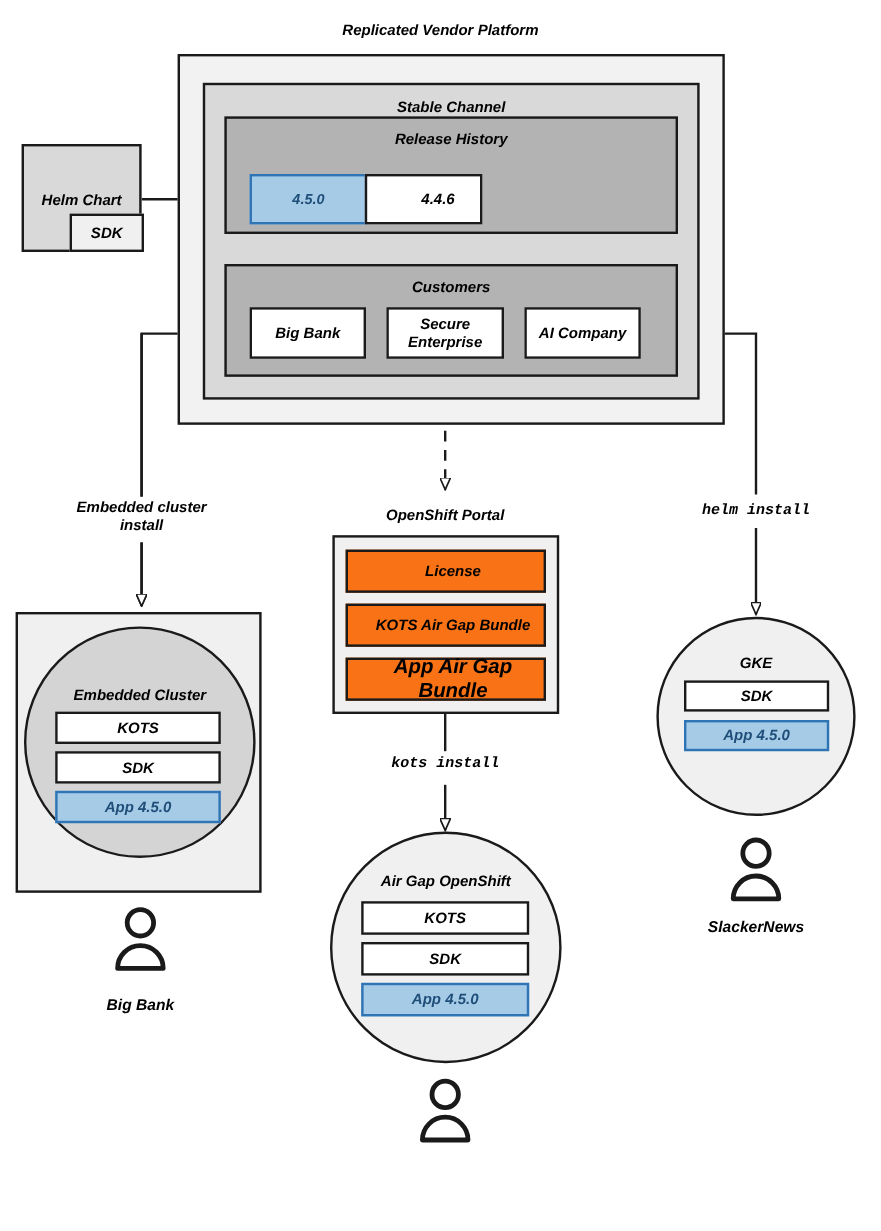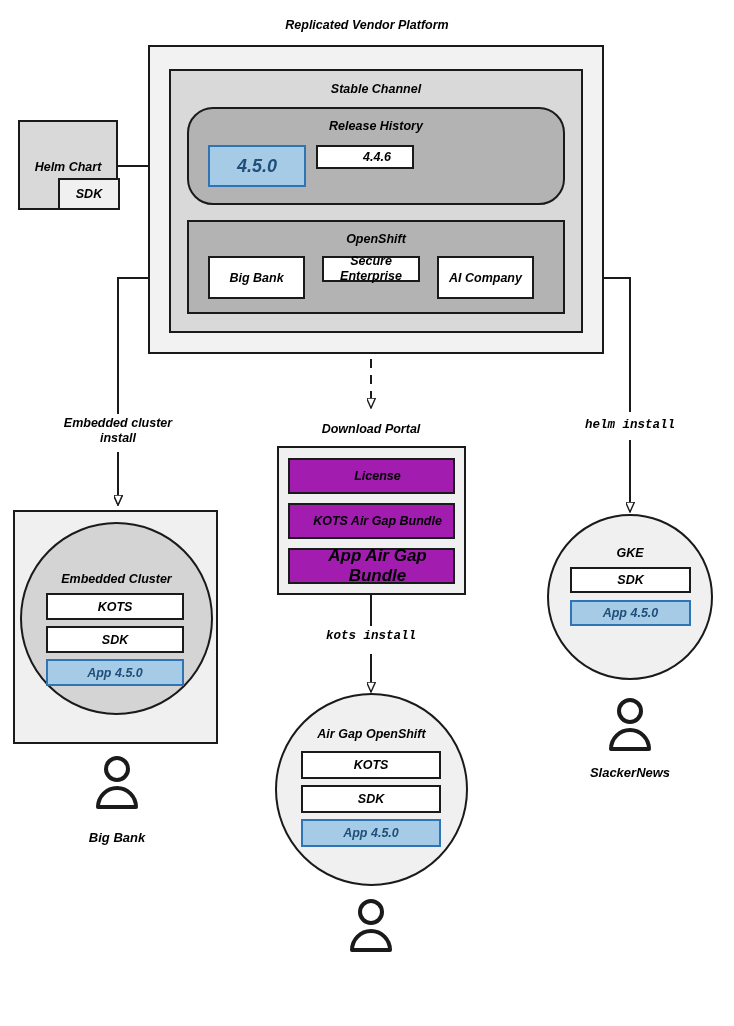--- a/index.html
+++ b/index.html
@@ -15,21 +15,21 @@
   .lbl{position:absolute;box-sizing:border-box;text-align:center;
        font-weight:bold;font-size:12.5px;line-height:15px;letter-spacing:.1px;}
   .center-txt{display:flex;align-items:center;justify-content:center;text-align:center;}
 
   
   .fill-outer{background:#f2f2f2;}
   .fill-channel{background:#d9d9d9;}
   .fill-inner{background:#b3b3b3;}
   .fill-white{background:#ffffff;}
   .fill-light{background:#f0f0f0;}
-  .fill-grey{background:#a21caf;padding-left:12px;}
+  .fill-grey{background:#f97316;padding-left:12px;}
   .fill-circle{background:#d4d4d4;}
   .fill-blue{background:#a6cbe7;border-color:#2f74b5;color:#1f4e79;}
 
   .title{position:absolute;text-align:center;font-weight:bold;font-size:12.5px;}
   .hdr{position:absolute;width:100%;left:0;text-align:center;font-weight:bold;font-size:12.5px;}
 
   .circle{position:absolute;border:2.5px solid #1a1a1a;border-radius:50%;box-sizing:border-box;}
 
   .mono{font-family:"Liberation Mono","DejaVu Sans Mono",monospace;font-weight:bold;font-size:13px;}
   .edge-lbl{position:absolute;text-align:center;font-weight:bold;font-size:12.5px;line-height:15px;}
@@ -85,49 +85,49 @@
   <div class="box fill-light center-txt" style="left:58px;top:178px;width:62px;height:32px;">
     <span class="lbl" style="position:static;">SDK</span>
   </div>
 
   <div class="box fill-outer" style="left:148px;top:45px;width:456px;height:309px;"></div>
 
   <div class="box fill-channel" style="left:169px;top:69px;width:414px;height:264px;">
     <div class="hdr" style="top:11px;">Stable Channel</div>
   </div>
 
-  <div class="box fill-inner" style="left:187px;top:107px;width:378px;height:98px;border-radius:26px;">
+  <div class="box fill-inner" style="left:187px;top:97px;width:378px;height:98px;">
     <div class="hdr" style="top:10px;">Release History</div>
   </div>
   <div class="box fill-blue center-txt" style="left:208px;top:145px;width:98px;height:42px;">
-    <span style="position:static;font-weight:bold;font-size:18px;text-align:right;">4.5.0</span>
+    <span style="position:static;font-weight:bold;font-size:12px;text-align:right;">4.5.0</span>
   </div>
-  <div class="box fill-white center-txt" style="left:316px;top:145px;width:98px;height:24px;padding-left:24px;">
+  <div class="box fill-white center-txt" style="left:304px;top:145px;width:98px;height:42px;padding-left:24px;">
     <span style="position:static;font-weight:bold;font-size:12.5px;">4.4.6</span>
   </div>
 
   <div class="box fill-inner" style="left:187px;top:220px;width:378px;height:94px;">
-    <div class="hdr" style="top:10px;">OpenShift</div>
+    <div class="hdr" style="top:10px;">Customers</div>
   </div>
   <div class="box fill-white center-txt" style="left:208px;top:256px;width:97px;height:43px;">
     <span style="position:static;font-weight:bold;font-size:12.5px;">Big Bank</span>
   </div>
-  <div class="box fill-white center-txt" style="left:322px;top:256px;width:98px;height:26px;line-height:15px;padding:0 4px;">
+  <div class="box fill-white center-txt" style="left:322px;top:256px;width:98px;height:43px;line-height:15px;padding:0 4px;">
     <span style="position:static;font-weight:bold;font-size:12.5px;line-height:15px;">Secure Enterprise</span>
   </div>
   <div class="box fill-white center-txt" style="left:437px;top:256px;width:97px;height:43px;">
     <span style="position:static;font-weight:bold;font-size:12.5px;">AI Company</span>
   </div>
 
   <div class="edge-lbl" style="left:38px;top:416px;width:160px;">
     <div>Embedded cluster</div>
     <div>install</div>
   </div>
 
-  <div class="edge-lbl" style="left:291px;top:422px;width:160px;">Download Portal</div>
+  <div class="edge-lbl" style="left:291px;top:422px;width:160px;">OpenShift Portal</div>
 
   <div class="edge-lbl mono" style="left:291px;top:629px;width:160px;">kots install</div>
 
   <div class="edge-lbl mono" style="left:550px;top:418px;width:160px;">helm install</div>
 
   <div class="box fill-light" style="left:277px;top:446px;width:189px;height:149px;"></div>
   <div class="box fill-grey center-txt" style="left:288px;top:458px;width:167px;height:36px;">
     <span style="position:static;font-weight:bold;font-size:12.5px;">License</span>
   </div>
   <div class="box fill-grey center-txt" style="left:288px;top:503px;width:167px;height:36px;">

